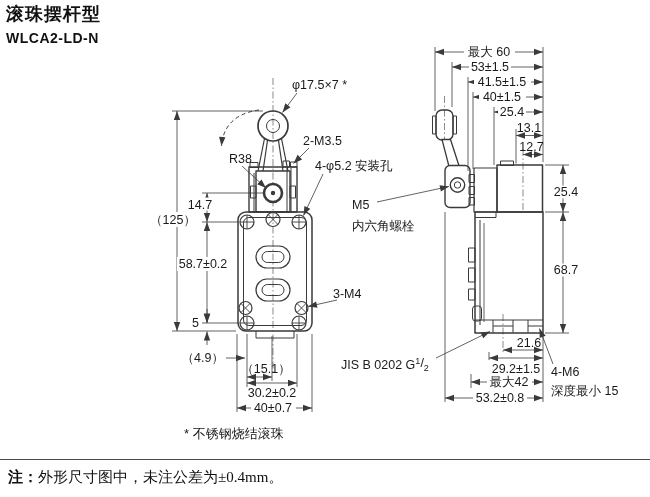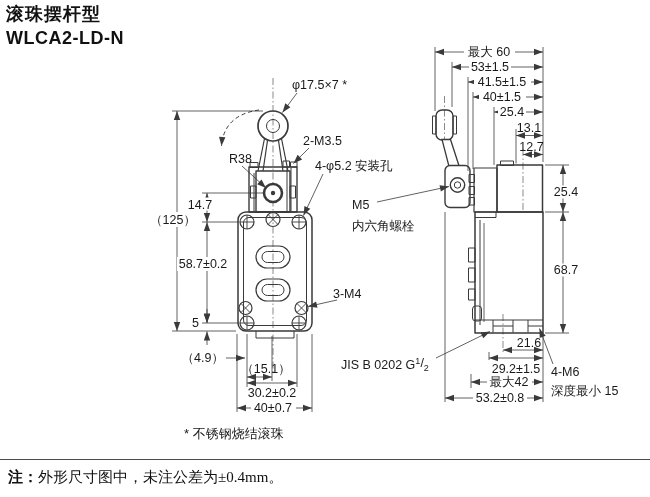--- a/index.html
+++ b/index.html
@@ -1,21 +1,21 @@
 <!DOCTYPE html>
 <html><head>
 <meta charset="utf-8">
 <style>
   html,body{margin:0;padding:0;}
   body{background:#e8e8e8;}
   #page{position:relative;width:650px;height:497px;background:#fff;overflow:hidden;
         font-family:"Liberation Sans","DejaVu Sans",sans-serif;}
   #title-block{position:absolute;left:6px;top:3px;color:#111;}
   #title-type{font-size:18px;font-weight:bold;line-height:23px;letter-spacing:1px;}
-  #title-model{font-size:18px;font-weight:bold;line-height:24px;letter-spacing:.5px;}
+  #title-model{font-size:14px;font-weight:bold;line-height:24px;letter-spacing:.5px;}
   #note-block{position:absolute;left:0;top:459px;width:650px;border-top:1.5px solid #4a4a4a;
               padding:8px 0 0 8px;font-family:"Liberation Serif","DejaVu Serif",serif;
               font-size:15px;color:#111;}
   #note-block b{font-weight:bold;}
   svg{position:absolute;left:0;top:0;}
   .ol{stroke:#3a3a3a;fill:none;stroke-width:1.4;stroke-linejoin:round;}
   .ol2{stroke:#3a3a3a;fill:none;stroke-width:1;stroke-linejoin:round;}
   .dim{stroke:#3a3a3a;fill:none;stroke-width:.8;}
   .cl{stroke:#3a3a3a;fill:none;stroke-width:.6;stroke-dasharray:7 2.5 1.5 2.5;}
   .dash{stroke:#3a3a3a;fill:none;stroke-width:1;stroke-dasharray:4 3;}

